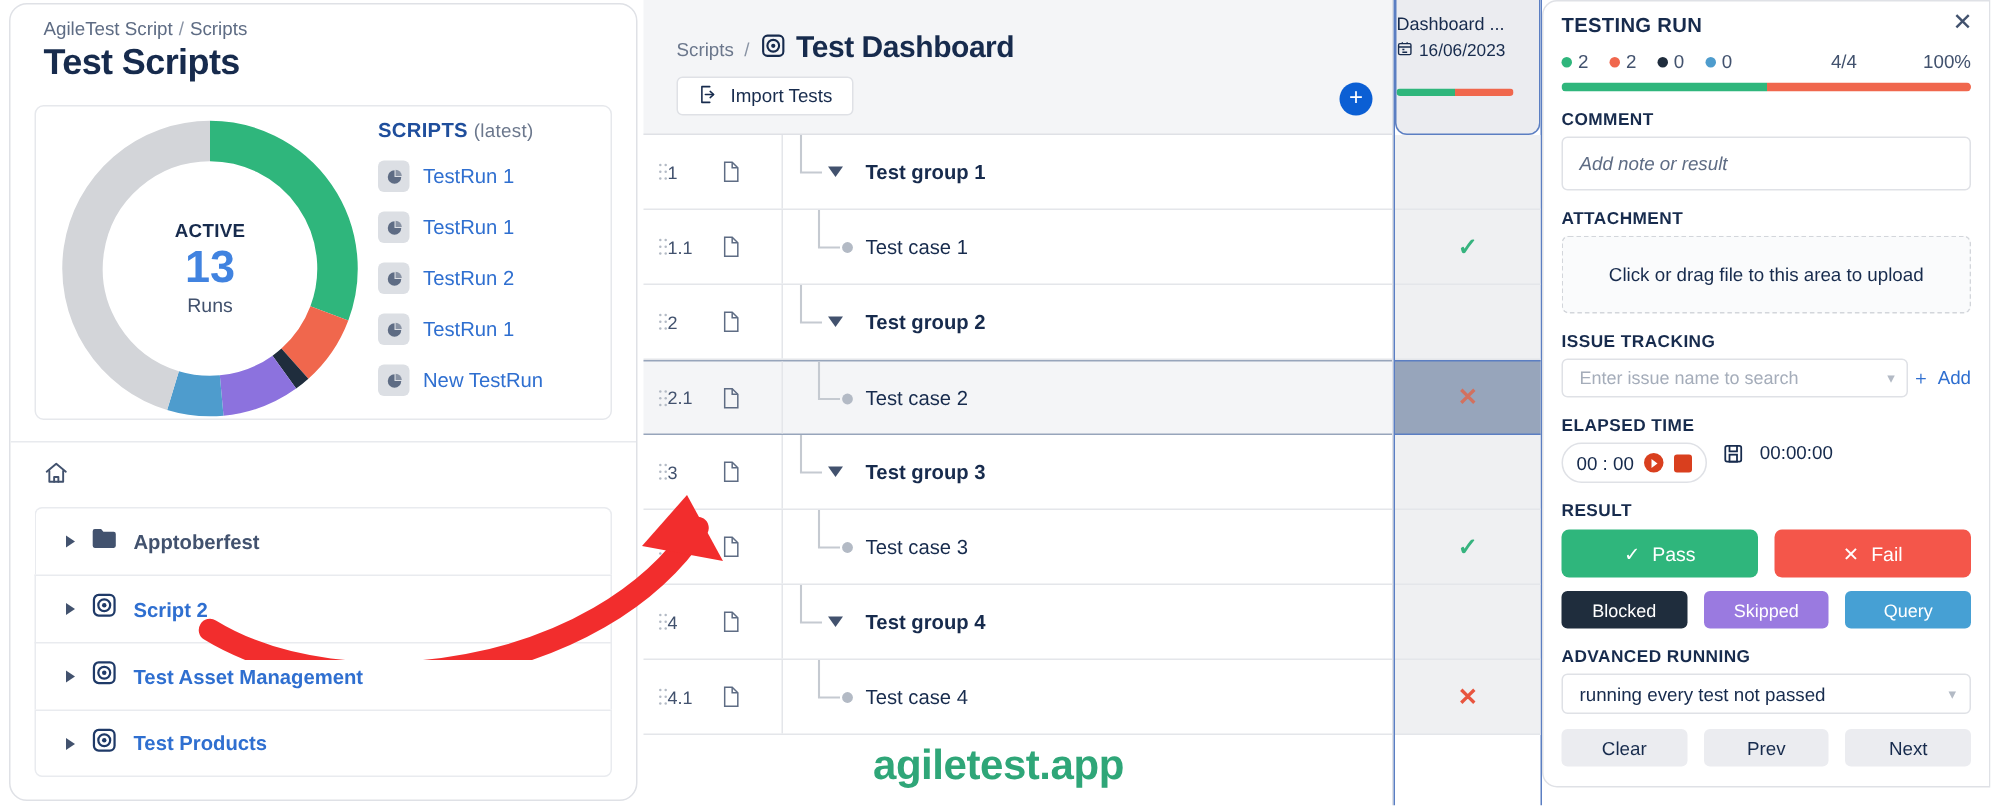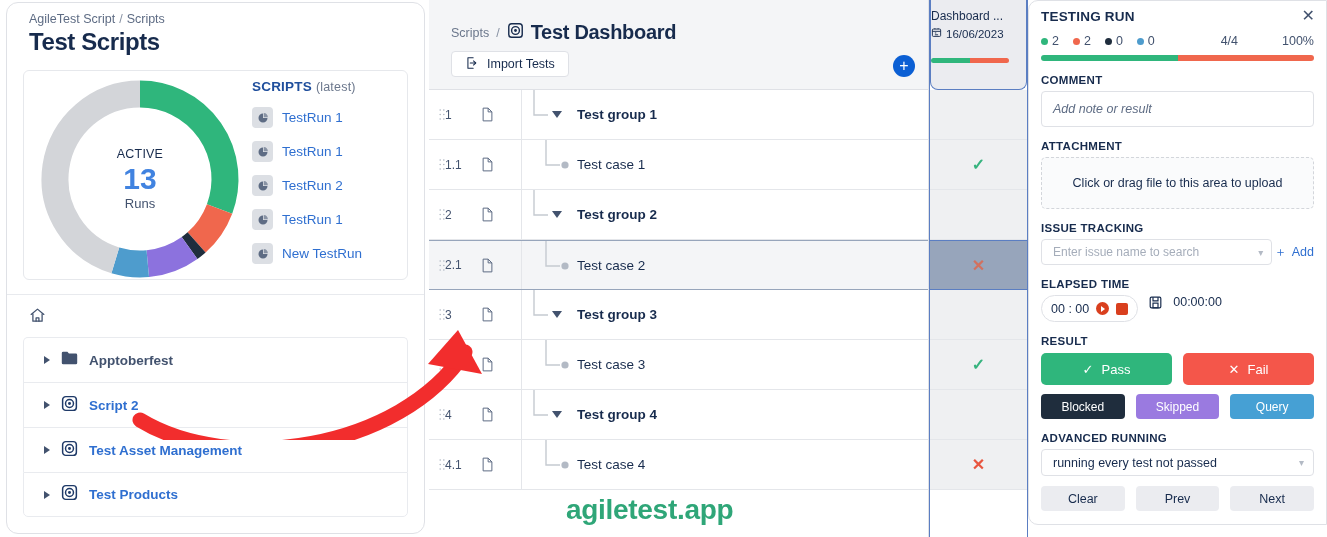--- a/index.html
+++ b/index.html
@@ -32,21 +32,21 @@
     height: 210px;
     display: flex; align-items: center;
     position: relative;
   }
   .donut-wrap { position: relative; width: 214px; height: 200px; margin-left: 6px; flex: none; }
   .donut { position: absolute; left: 6px; top: 0px; width: 208px; height: 208px; }
   .donut-center {
     position: absolute; left: 6px; top: 0; width: 208px; height: 208px;
     display: flex; flex-direction: column; align-items: center; justify-content: center;
   }
-  .donut-label { font-size: 12.5px; font-weight: normal; color: #172b4d; letter-spacing: 0.2px; }
+  .donut-label { font-size: 12.5px; font-weight: bold; color: #172b4d; letter-spacing: 0.2px; }
   .donut-value { font-size: 30px; font-weight: bold; color: #4183e0; line-height: 1.15; margin-top: 1px;}
   .donut-sub { font-size: 13px; color: #42526e; margin-top: -1px; }
 
   .scripts-col { flex: 1; padding-left: 8px; align-self: flex-start; padding-top: 8px; }
   .scripts-head { font-size: 13.5px; font-weight: bold; color: #1f4e9c; letter-spacing: 0.2px;}
   .scripts-head .latest { font-weight: normal; color: #6b778c; font-size: 12.5px; }
   .script-item { display: flex; align-items: center; gap: 9px; margin-top: 13px; }
   .script-chip {
     width: 21px; height: 21px; border-radius: 4px; background: #dcdfe4;
     display: flex; align-items: center; justify-content: center; flex: none;
@@ -202,21 +202,21 @@
     margin-top: 5px; height: 27px; border: 1px solid #dfe1e6; border-radius: 4px;
     display: flex; align-items: center; padding: 0 9px 0 11px;
     font-size: 12.5px; color: #172b4d;
   }
   .select-box .chev { margin-left: auto; color: #b3bac5; font-size: 10px; }
   .footer-btns { margin-top: 10px; display: flex; gap: 11px; }
   .fbtn { flex: 1; height: 25px; background: #ebecf0; border-radius: 4px; display: flex; align-items: center; justify-content: center; font-size: 12.5px; color: #172b4d; }
 
   
   .watermark {
-    position: absolute; left: 566px; top: 494px;
+    position: absolute; left: 582px; top: 494px;
     font-size: 28px; font-weight: bold; color: #2fa678; letter-spacing: -0.3px;
   }
   .arrow-svg { position: absolute; left: 110px; top: 330px; pointer-events: none; }
 </style>
 </head>
 <body>
 
 <div class="root">
 
   <div class="left-panel">

